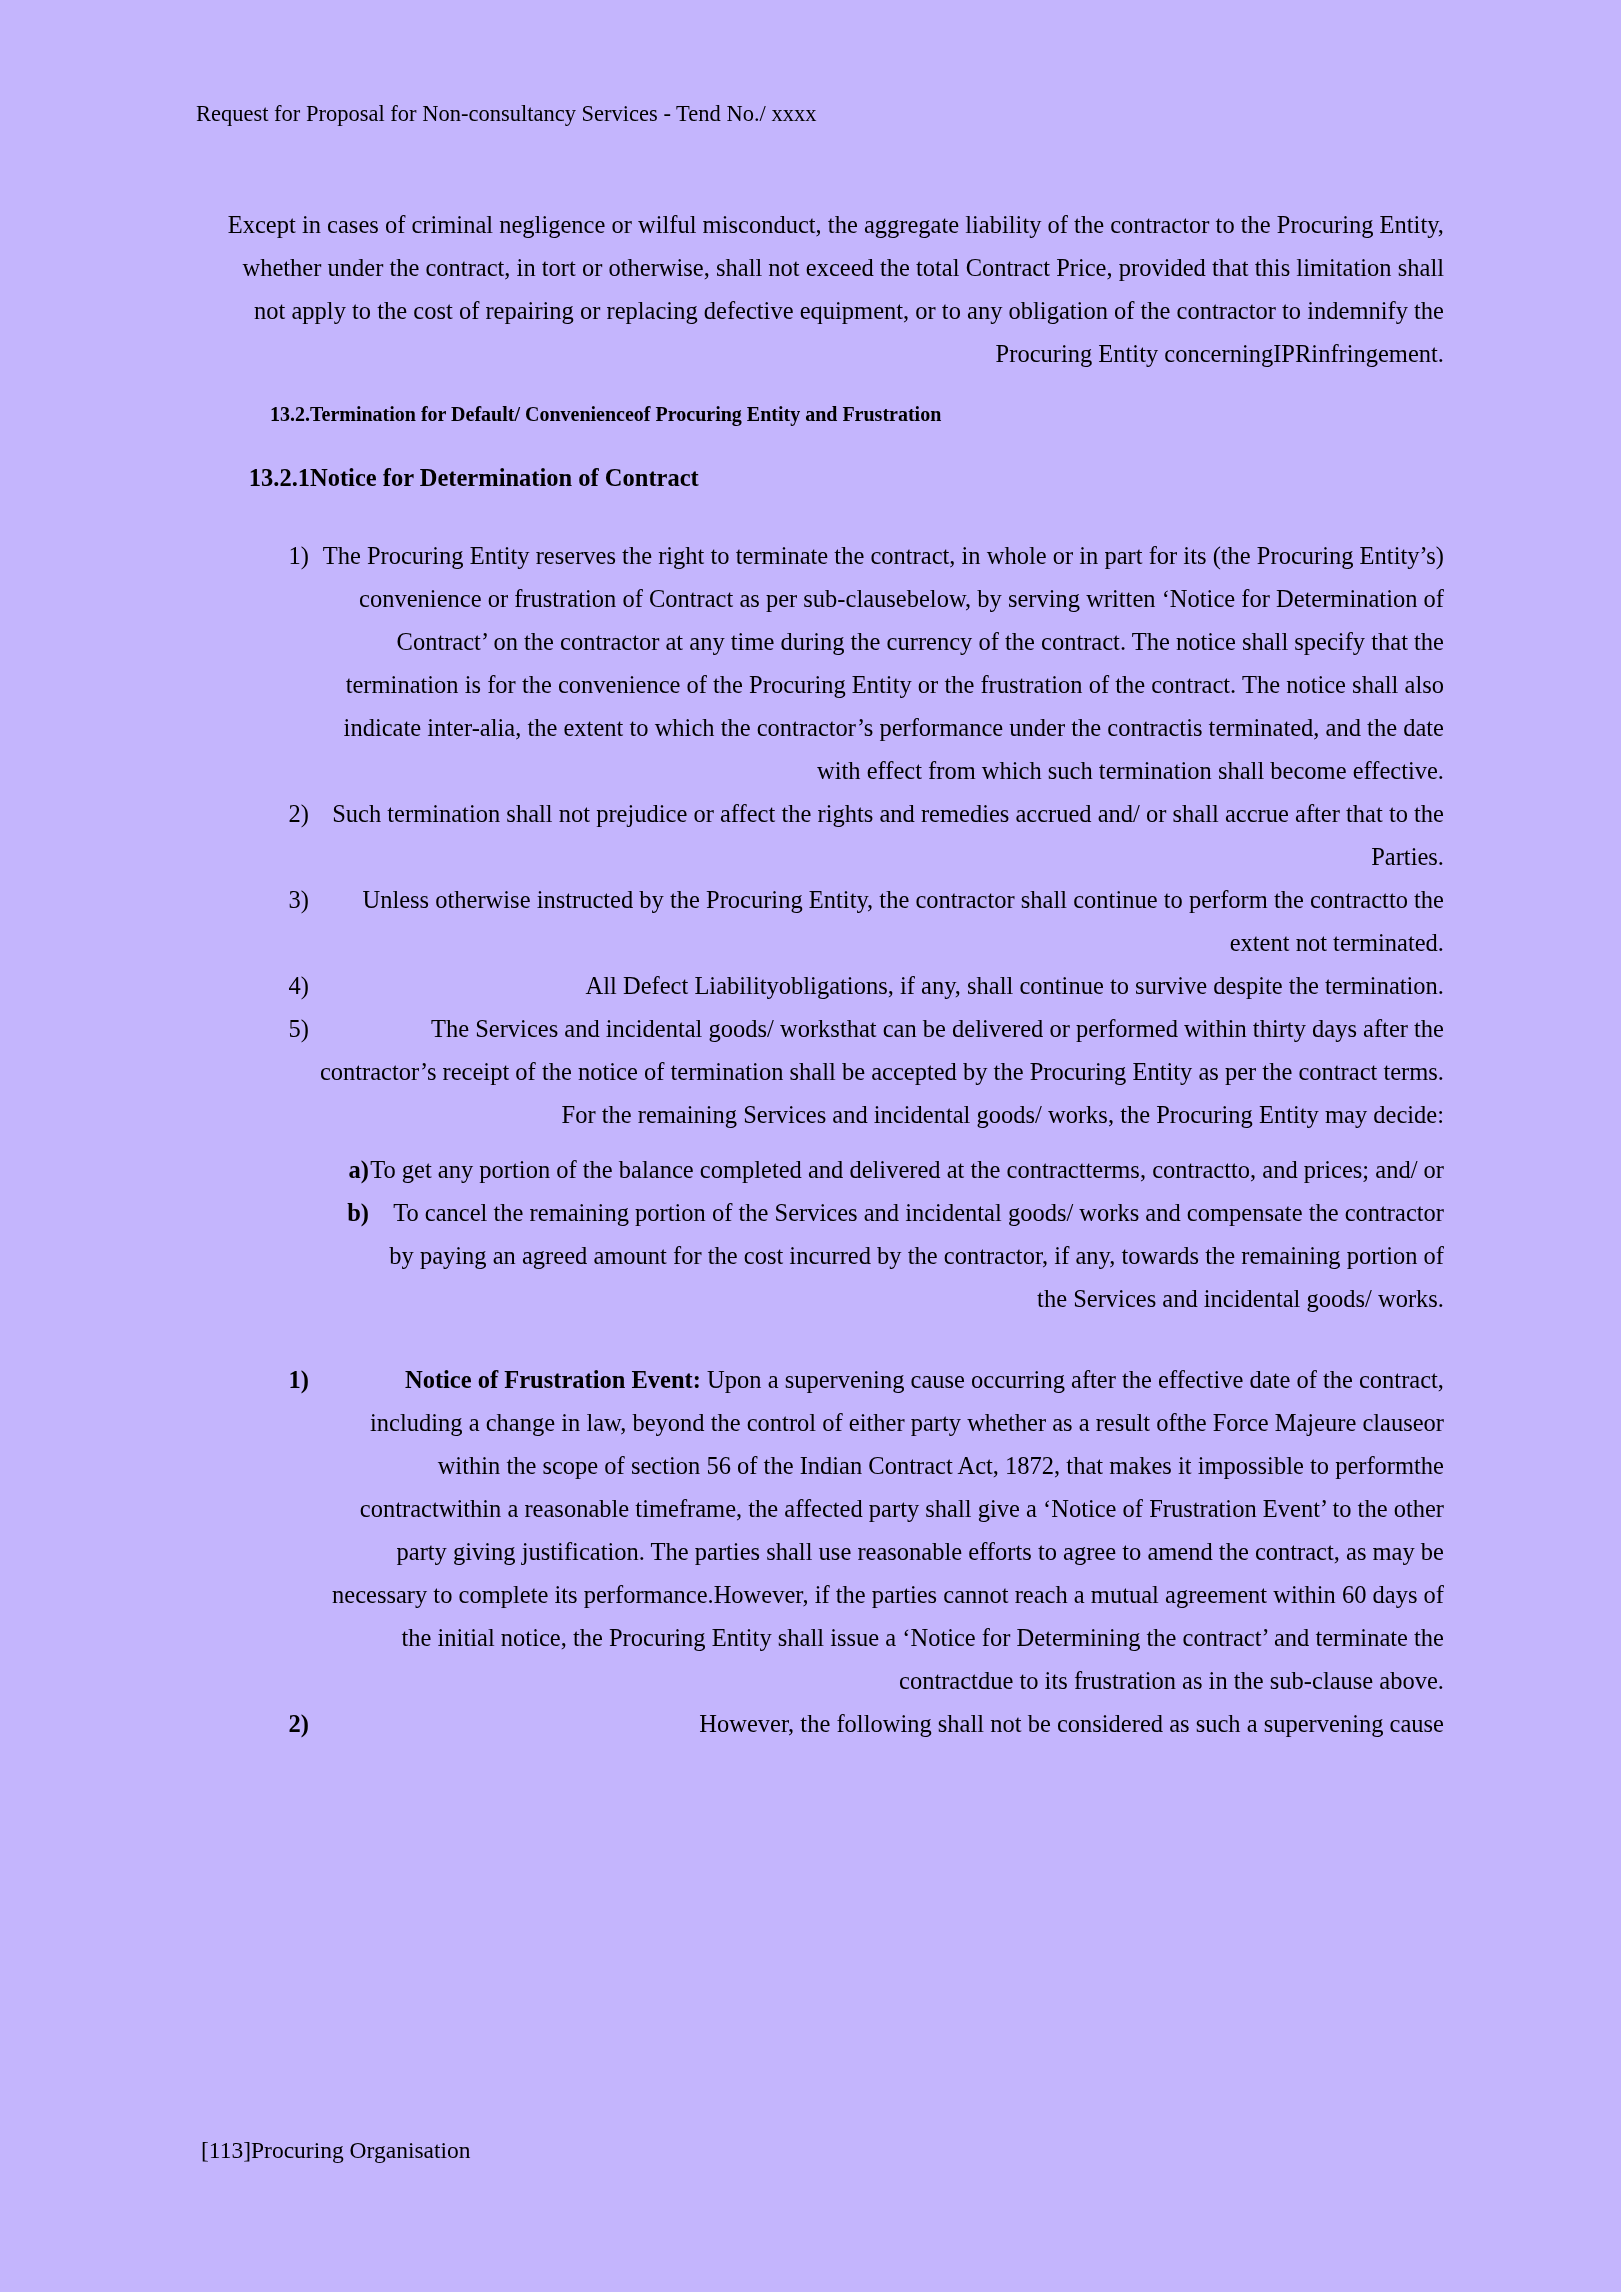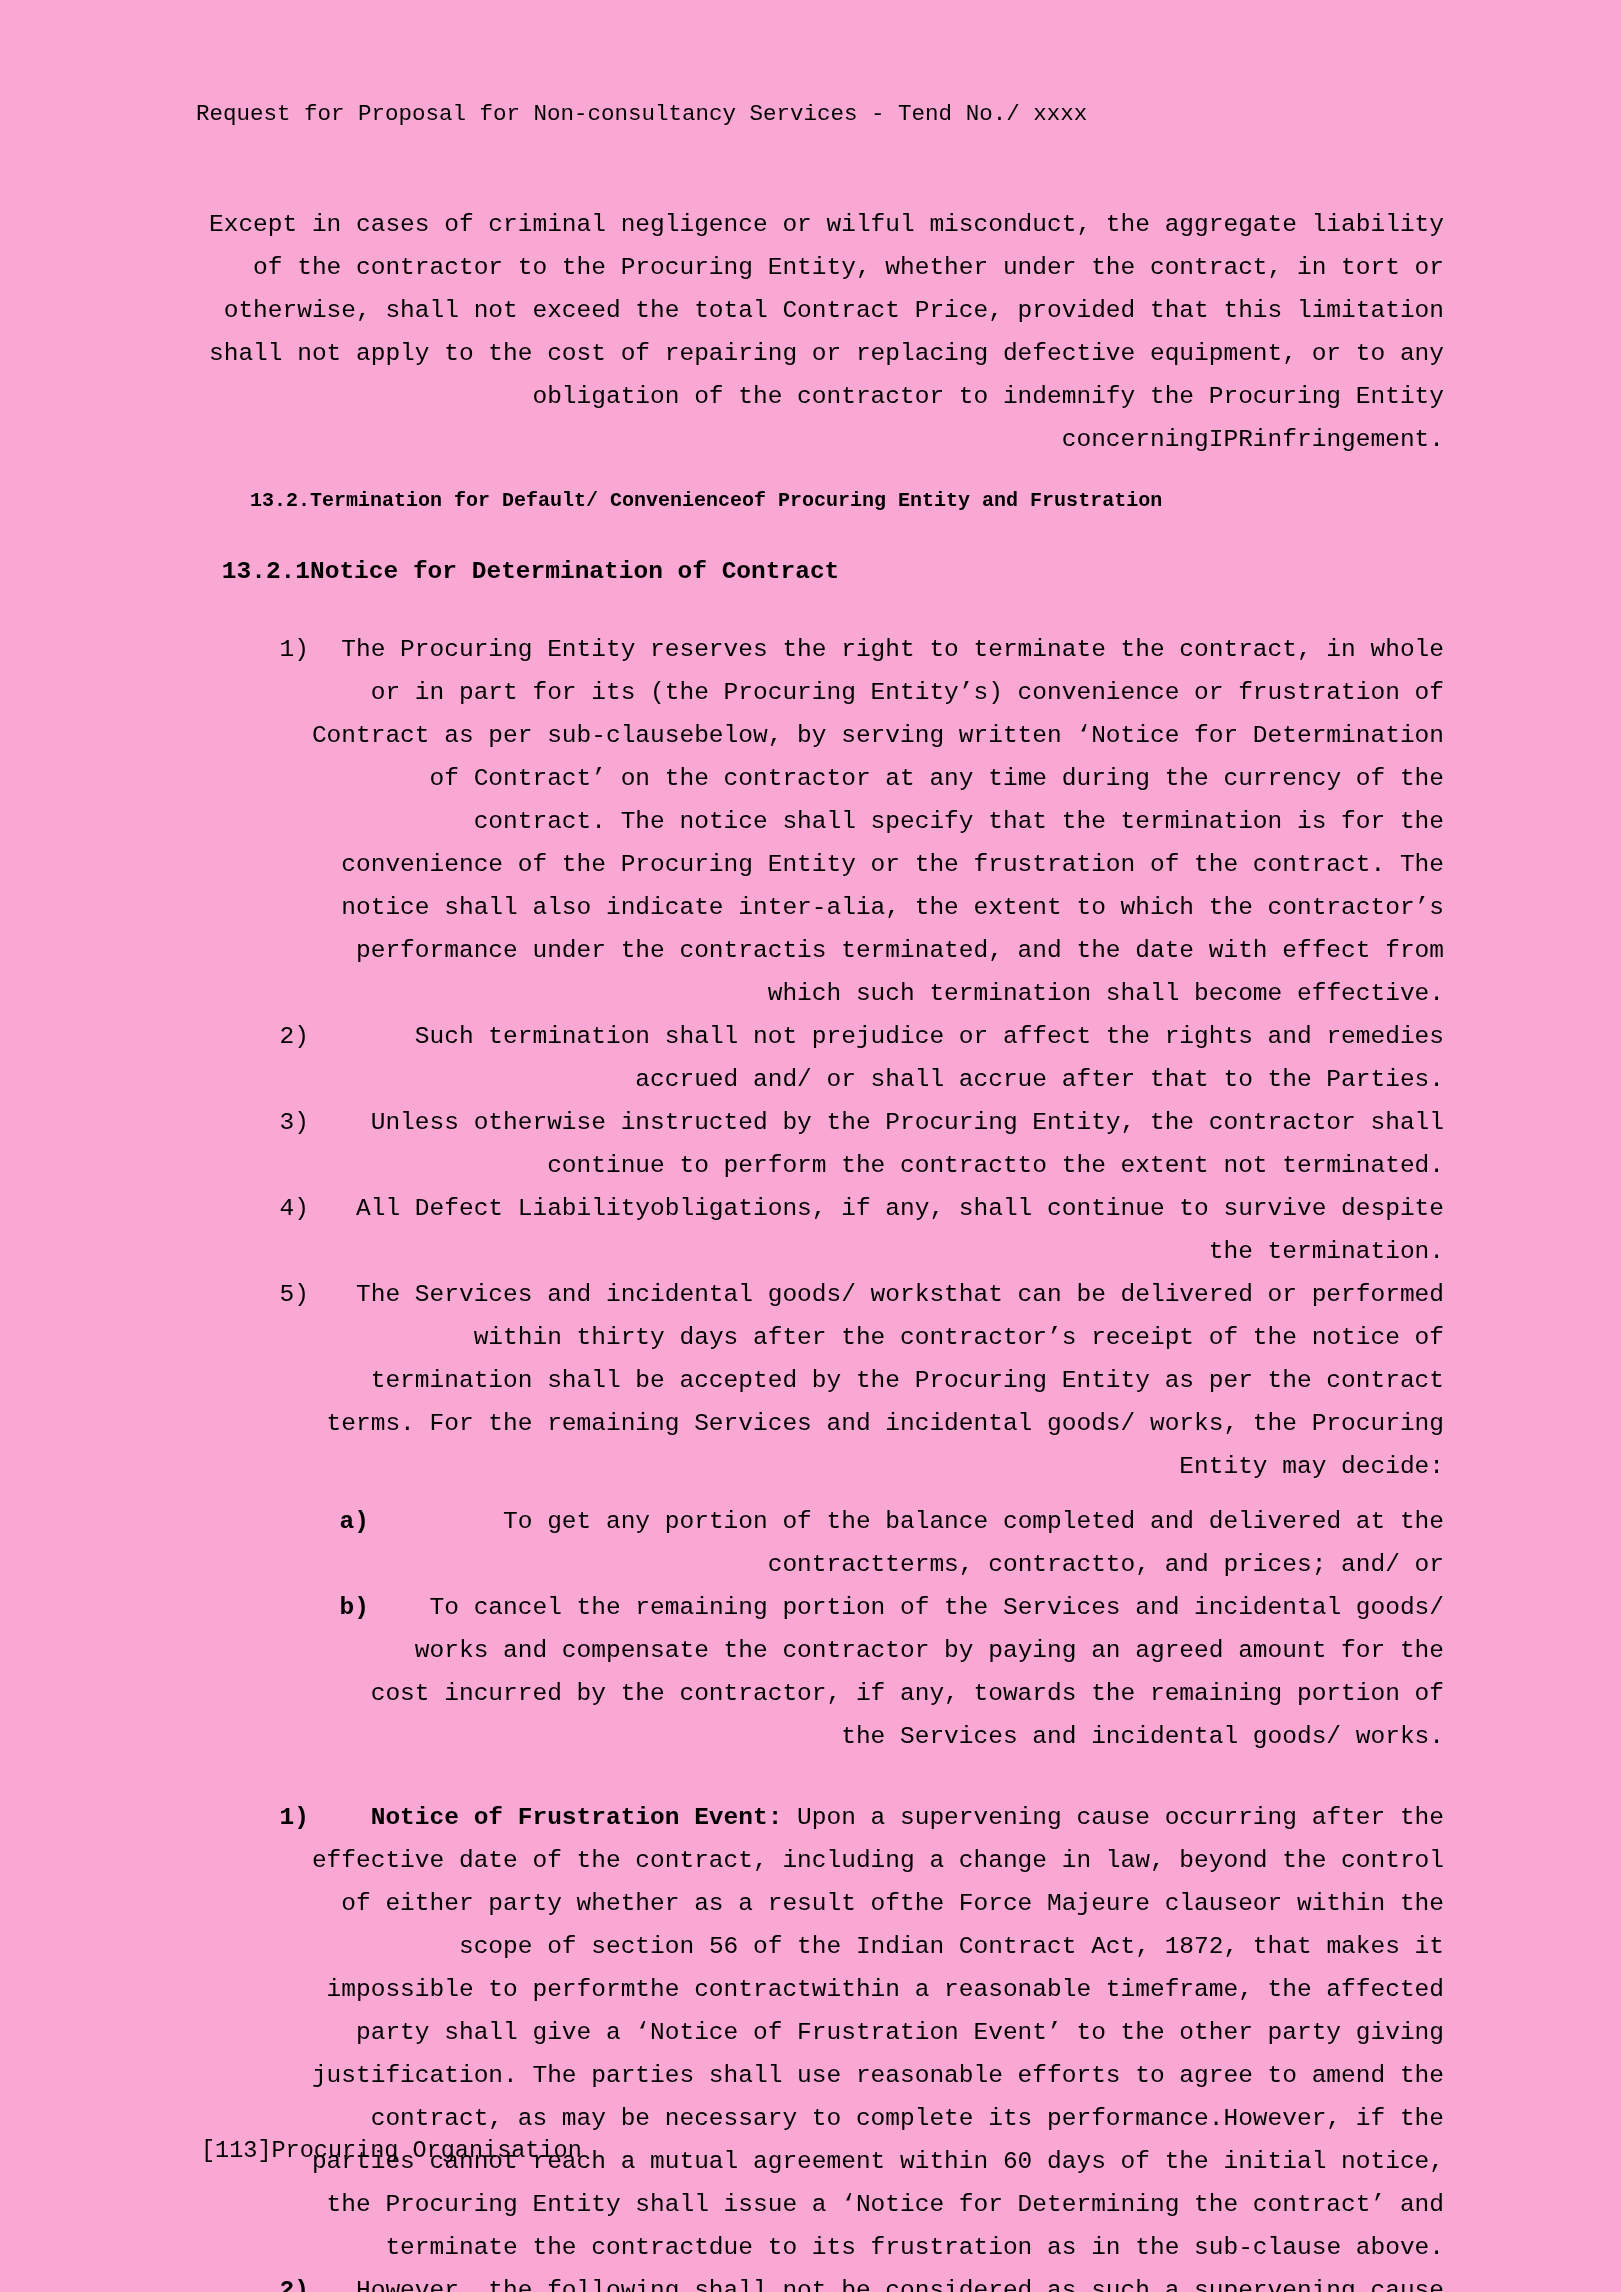--- a/index.html
+++ b/index.html
@@ -1,23 +1,23 @@
 <!DOCTYPE html>
 <html><head>
 <meta charset="utf-8">
 <style>
   * { margin:0; padding:0; box-sizing:border-box; }
   html, body { background:#ffffff; }
   .page {
     position:relative;
     width:1621px;
     height:2293px;
-    background:#f9a8d4;
+    background:#c4b5fd;
     color:#000000;
-    font-family:Liberation Mono, monospace;
+    font-family:Liberation Serif, serif;
     overflow:hidden;
   }
   .header {
     position:absolute;
     left:196px;
     top:101px;
     font-size:22.5px;
     white-space:nowrap;
   }
   .content {
@@ -36,21 +36,21 @@
     font-size:20px;
     line-height:33px;
   }
   .h2 .num { flex:0 0 104px; padding-left:4.9px; }
   .h3 {
     display:flex;
     font-weight:bold;
     font-size:24.5px;
     line-height:29px;
   }
-  .h3.first { margin-top:40px; }
+  .h3.first { margin-top:32px; }
   .h3.second { margin-top:18.6px; }
   .h3 .num { flex:0 0 104px; padding-left:4.9px; }
   .list { margin-top:42px; }
   .list2 { margin-top:38px; }
   .li { display:flex; }
   .li .num { flex:0 0 103px; padding-left:44px; }
   .li .txt { flex:1 1 auto; }
   .sublist { margin-top:12.7px; }
   .sublist .num { flex:0 0 163px; padding-left:101px; font-weight:bold; }
   .list2 .num { font-weight:bold; }

